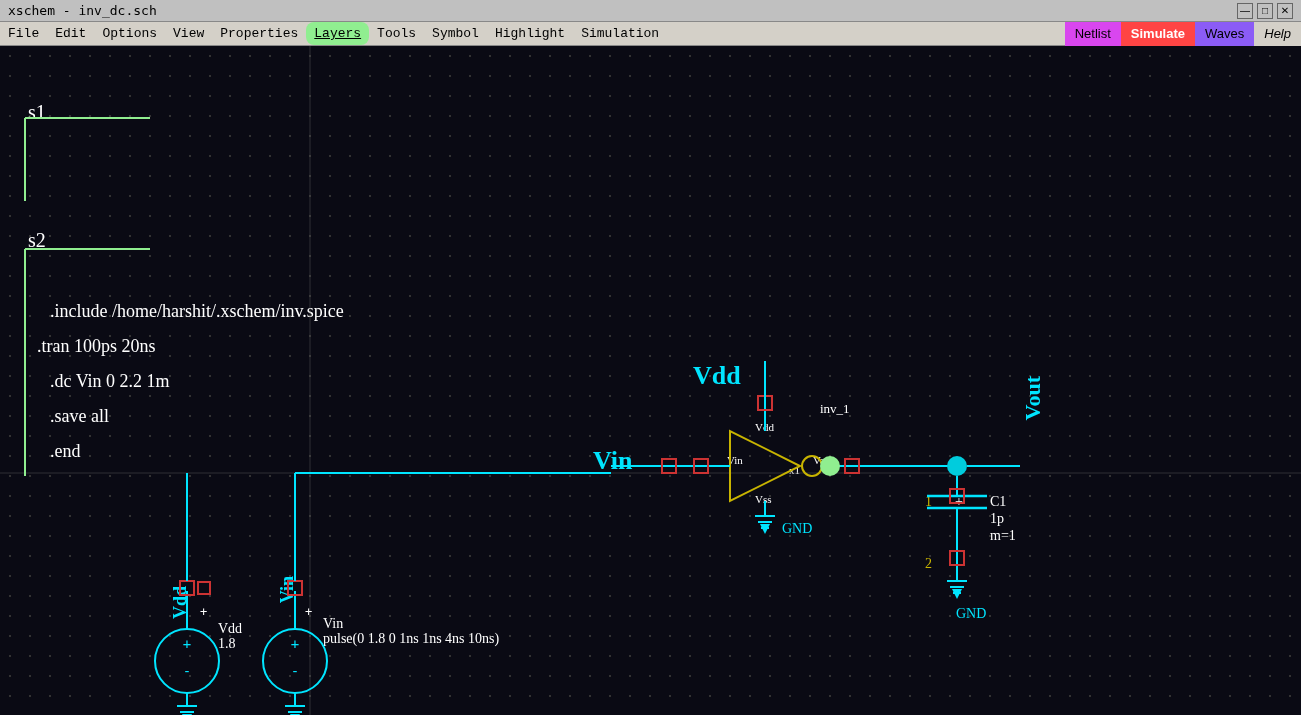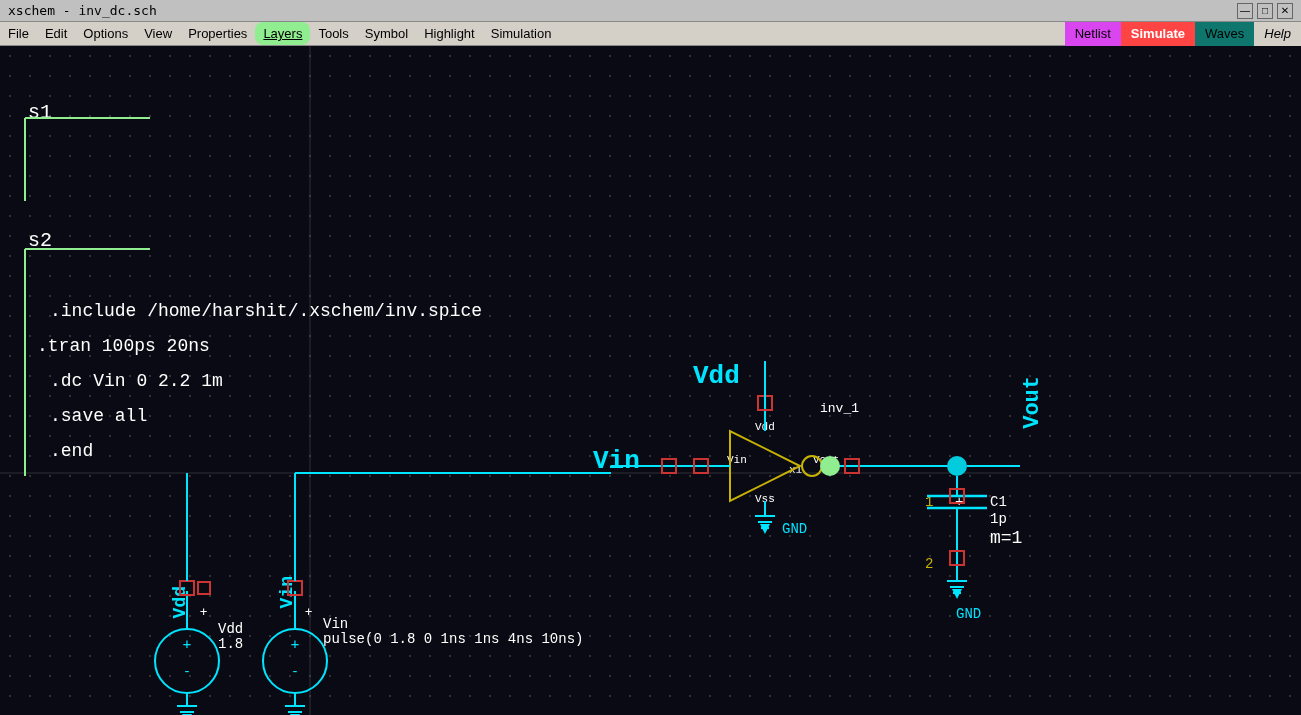--- a/index.html
+++ b/index.html
@@ -43,21 +43,21 @@
     #menubar {
       background: #d4d0c8;
       height: 24px;
       display: flex;
       align-items: center;
       border-bottom: 1px solid #888;
     }
     .menu-item {
       padding: 8px 8px;
       font-size: 13px;
-      font-family: Liberation Sans, sans-serif;
+      font-family: Liberation Mono, monospace;
       color: #000;
       cursor: pointer;
       height: 100%;
       display: flex;
       align-items: center;
     }
     .menu-item.active-layers {
       background: #90ee90;
       color: #000;
       text-decoration: underline;
@@ -75,21 +75,21 @@
       font-size: 13px;
       font-family: sans-serif;
       cursor: pointer;
       height: 24px;
       display: flex;
       align-items: center;
       border: none;
     }
     .btn-netlist { background: #d946ef; color: #000; }
     .btn-simulate { background: #ff4444; color: #fff; font-weight: bold; }
-    .btn-waves { background: #0f766e; color: #000; }
+    .btn-waves { background: #8b5cf6; color: #000; }
     .btn-help { background: #d4d0c8; color: #000; font-style: italic; }
 
     
     #canvas {
       width: 1301px;
       height: 669px;
       background: #0a0a14;
       position: relative;
       overflow: hidden;
     }
@@ -101,21 +101,21 @@
       top: 0; left: 0; right: 0; bottom: 0;
       background-image: radial-gradient(circle, #333 1px, transparent 1px);
       background-size: 20px 20px;
       pointer-events: none;
     }
 
     
     .schematic-text {
       position: absolute;
       color: #fff;
-      font-family: Liberation Mono, monospace;
+      font-family: Liberation Serif, serif;
       white-space: nowrap;
       pointer-events: none;
     }
 
     
     .cyan-text { color: #00e5ff; }
     
     .yellow-text { color: #c8b400; }
     
     .white-text { color: #ffffff; }
@@ -177,21 +177,21 @@
   <div class="schematic-text cyan-text" style="left:693px; top:315px; font-size:26px; font-weight:bold;">Vdd</div>
 
   <div class="schematic-text white-text" style="left:820px; top:355px; font-size:13px;">inv_1</div>
 
   <div class="schematic-text cyan-text" style="left:593px; top:400px; font-size:26px; font-weight:bold;">Vin</div>
 
   <div class="schematic-text cyan-text" style="left:1020px; top:330px; font-size:22px; font-weight:bold; writing-mode:vertical-rl; transform:rotate(180deg);">Vout</div>
 
   <div class="schematic-text white-text" style="left:990px; top:448px; font-size:14px;">C1</div>
   <div class="schematic-text white-text" style="left:990px; top:465px; font-size:14px;">1p</div>
-  <div class="schematic-text white-text" style="left:990px; top:482px; font-size:18px;">m=1</div>
+  <div class="schematic-text white-text" style="left:990px; top:482px; font-size:14px;">m=1</div>
   <div class="schematic-text yellow-text" style="left:925px; top:448px; font-size:14px;">1</div>
   <div class="schematic-text yellow-text" style="left:925px; top:510px; font-size:14px;">2</div>
   <div class="schematic-text white-text" style="left:955px; top:448px; font-size:14px;">+</div>
 
   <div class="schematic-text cyan-text" style="left:782px; top:475px; font-size:14px;">GND</div>
   <div class="schematic-text cyan-text" style="left:956px; top:560px; font-size:14px;">GND</div>
 
   <div class="schematic-text cyan-text" style="left:170px; top:540px; font-size:18px; font-weight:bold; writing-mode:vertical-rl; transform:rotate(180deg);">Vdd</div>
 
   <div class="schematic-text cyan-text" style="left:277px; top:530px; font-size:18px; font-weight:bold; writing-mode:vertical-rl; transform:rotate(180deg);">Vin</div>

